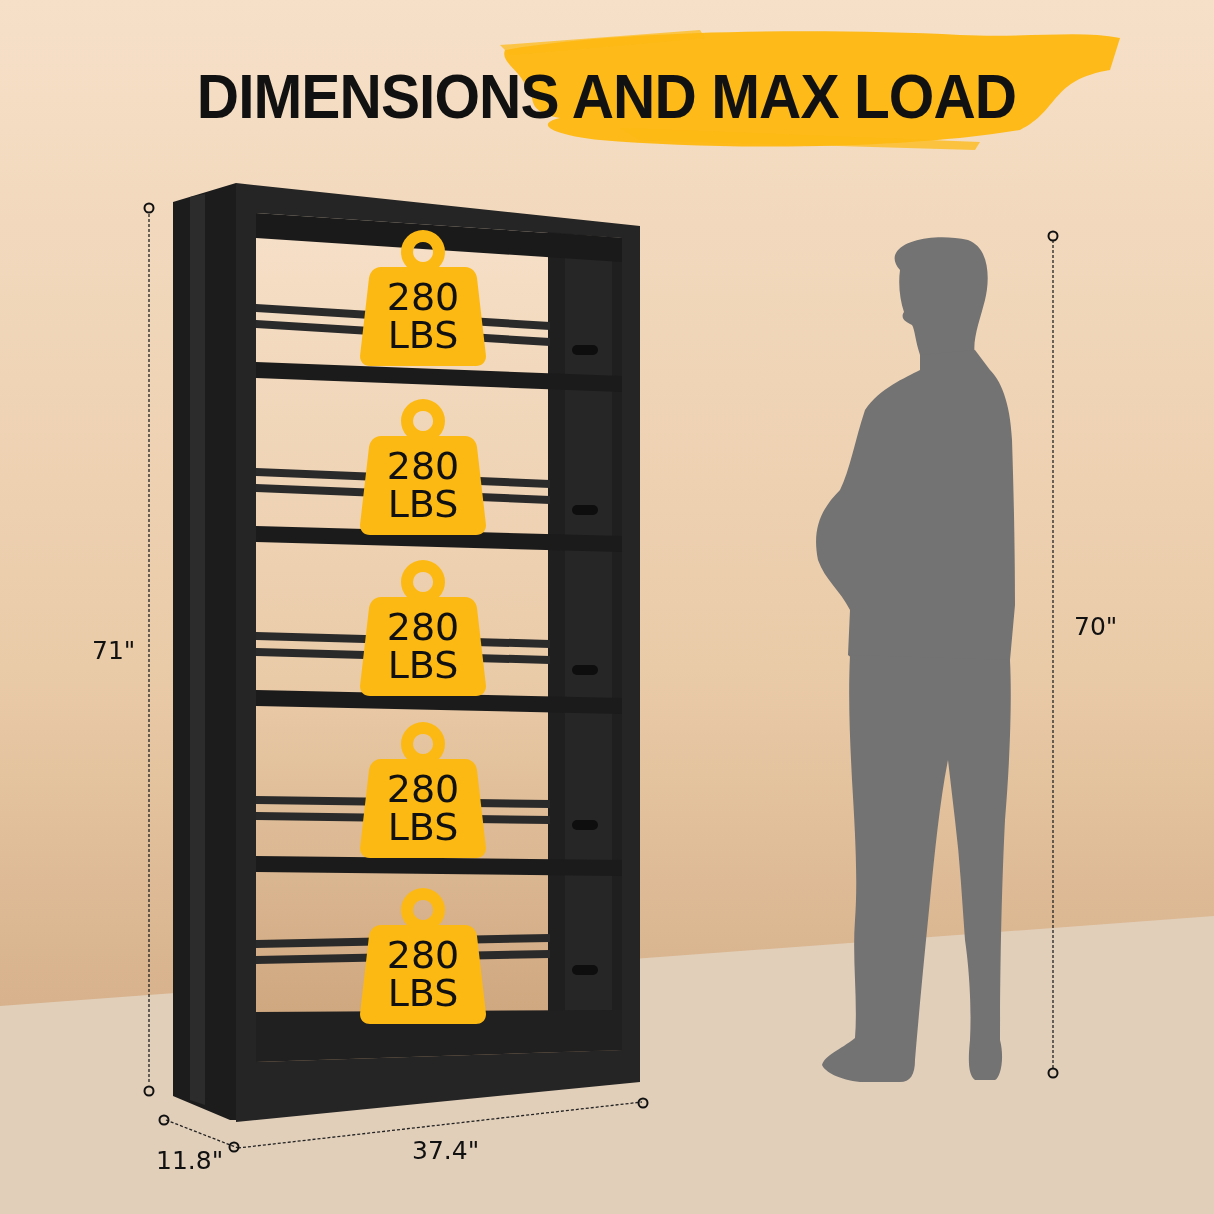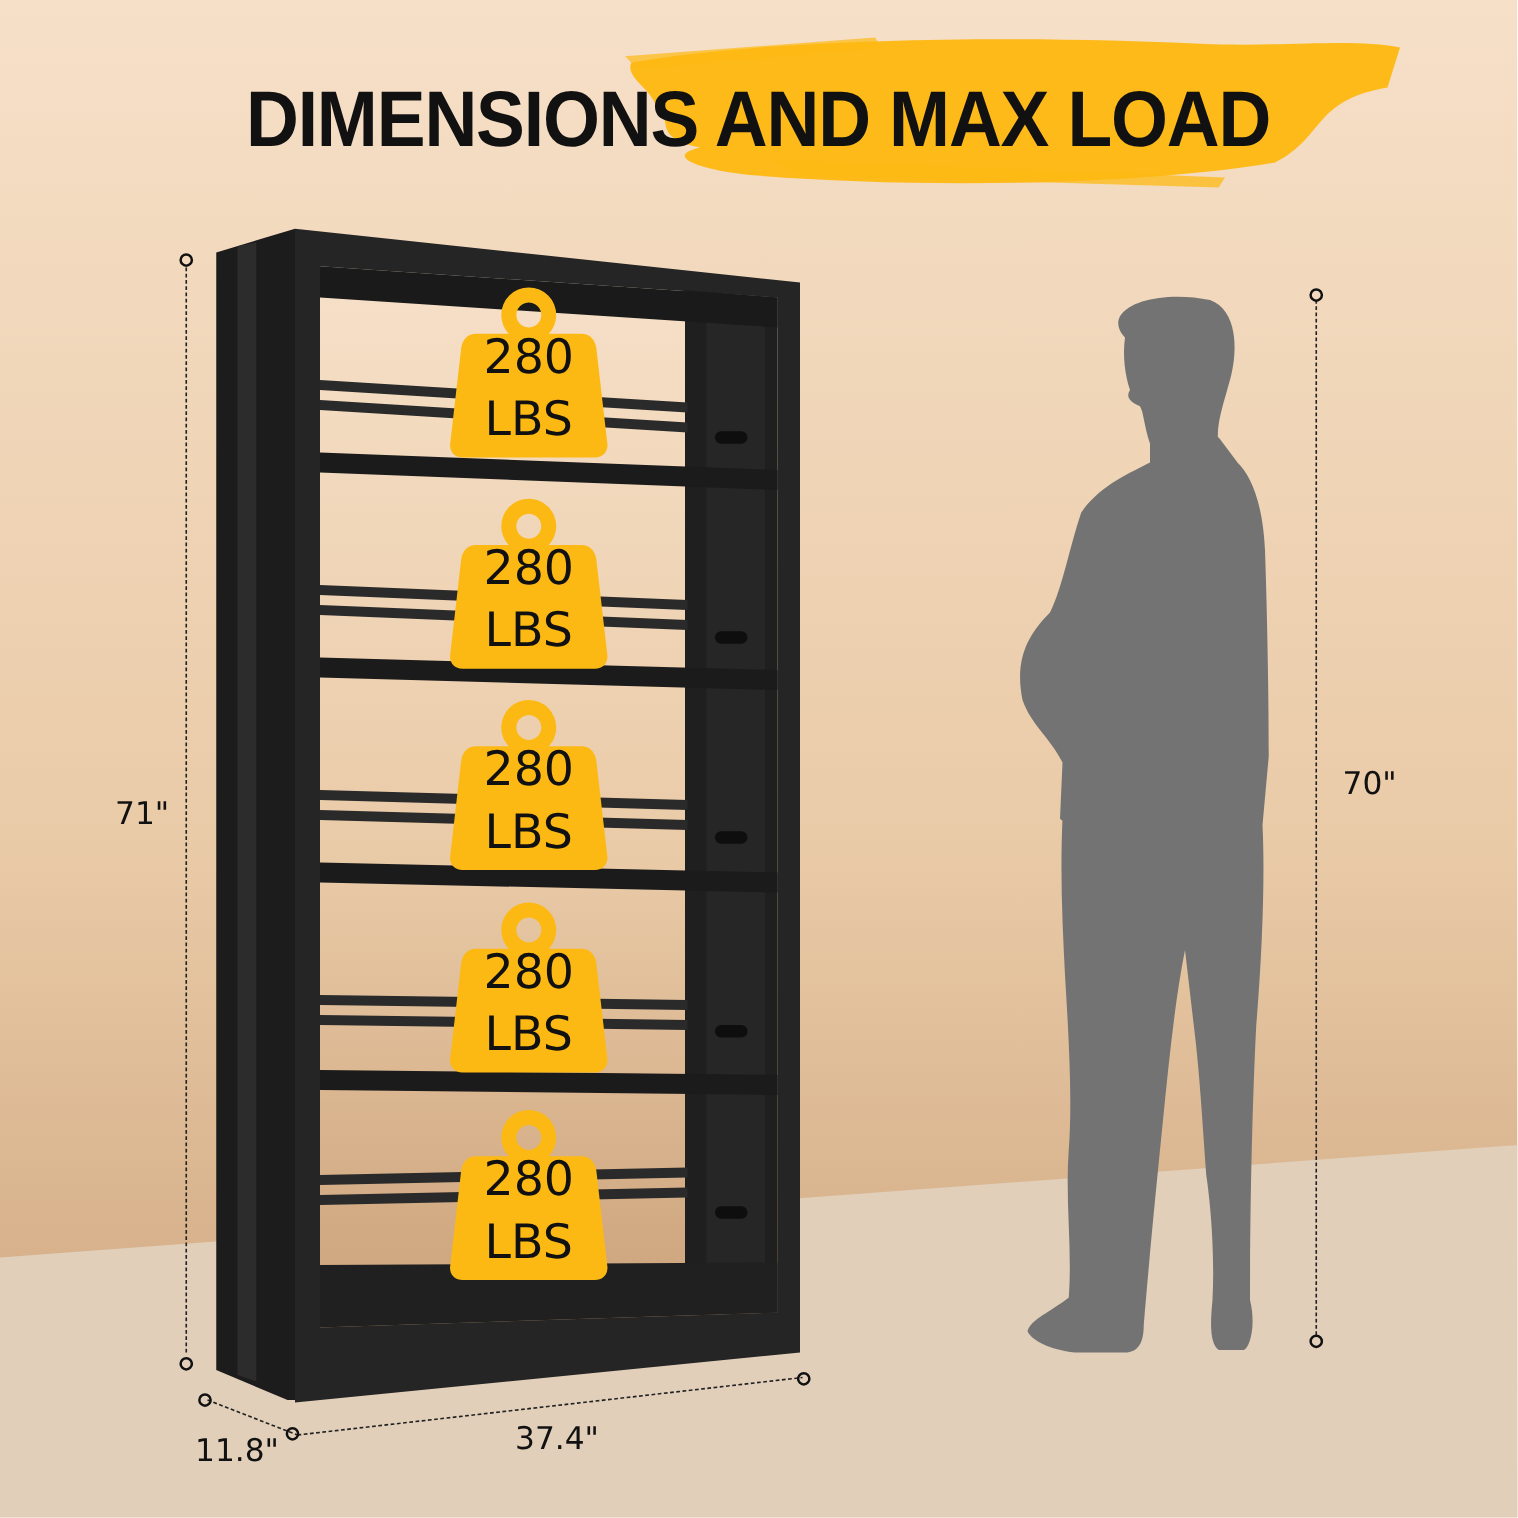--- a/index.html
+++ b/index.html
@@ -3,21 +3,21 @@
 <meta charset="utf-8">
 <style>
   html,body{margin:0;padding:0;}
   body{width:1214px;height:1214px;overflow:hidden;position:relative;font-family:"Liberation Sans",sans-serif;}
   .bg{position:absolute;inset:0;}
   .title{position:absolute;left:0;top:60px;width:1214px;text-align:center;font-family:"Liberation Sans",sans-serif;font-weight:700;font-size:63px;letter-spacing:-1px;color:#111;z-index:3;transform:scaleX(0.93);transform-origin:600px 0;}
   .dimlabel{position:absolute;font-family:"DejaVu Sans",sans-serif;font-size:25px;color:#111;z-index:4;}
   .tag{position:absolute;width:130px;height:140px;z-index:5;}
   .tag svg{position:absolute;left:0;top:0;}
   .tag .t1,.tag .t2{position:absolute;left:0;width:130px;text-align:center;font-family:"DejaVu Sans",sans-serif;font-weight:500;font-size:38px;color:#111;line-height:38px;}
-  .tag .t1{top:38px;}
+  .tag .t1{top:50px;}
   .tag .t2{top:88px;}
   svg.scene{position:absolute;left:0;top:0;}
 </style>
 </head>
 <body>
 
 <svg class="bg scene" width="1214" height="1214" viewBox="0 0 1214 1214">
   <defs>
     <linearGradient id="wall" x1="0" y1="0" x2="0" y2="1">
       <stop offset="0" stop-color="#F6E0C8"></stop>

